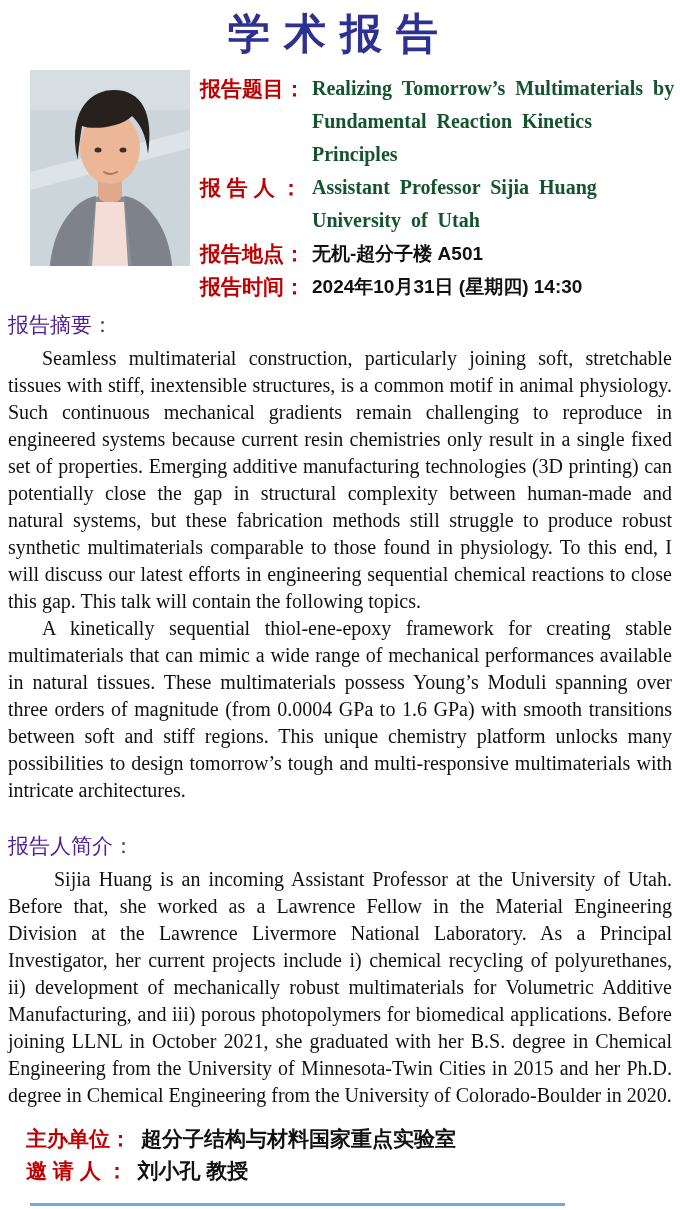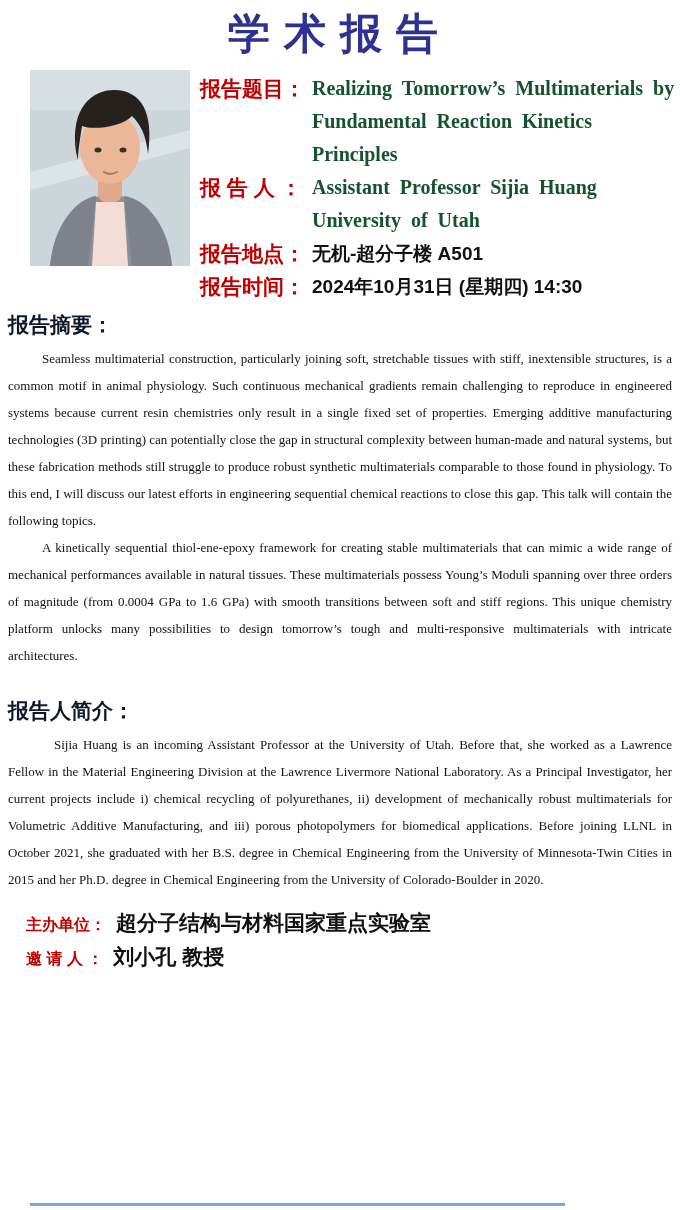--- a/index.html
+++ b/index.html
@@ -65,50 +65,50 @@
     word-spacing: 5px;
   }
   .info-value-cn {
     font-family: "Liberation Sans", sans-serif;
     font-weight: bold;
     font-size: 19px;
     color: #111111;
   }
   .section-heading {
     font-family: "Liberation Sans", sans-serif;
-    font-weight: bold;
-    font-size: 21px;
-    color: #0f172a;
+    font-weight: normal;
+    font-size: 21px;
+    color: #4c1d95;
     margin: 0 8px;
   }
   .abstract-heading { margin-top: 8px; }
   .bio-heading { margin-top: 28px; }
   .para {
-    font-size: 13px;
+    font-size: 20px;
     line-height: 27px;
     text-align: justify;
     margin: 0 8px;
     color: #111111;
   }
   .para-indent-sm { text-indent: 34px; }
   .para-indent-lg { text-indent: 46px; }
   .para-first { margin-top: 6px; }
   .footer {
     margin-top: 14px;
   }
   .footer-row {
     display: flex;
     align-items: baseline;
     margin-left: 26px;
     line-height: 32px;
   }
   .footer-label {
     font-family: "Liberation Sans", sans-serif;
     font-weight: bold;
-    font-size: 16px;
+    font-size: 21px;
     color: #c00000;
     white-space: nowrap;
     margin-right: 10px;
   }
   .footer-value {
     font-family: "Liberation Sans", sans-serif;
     font-weight: bold;
     font-size: 21px;
     color: #111111;
   }

